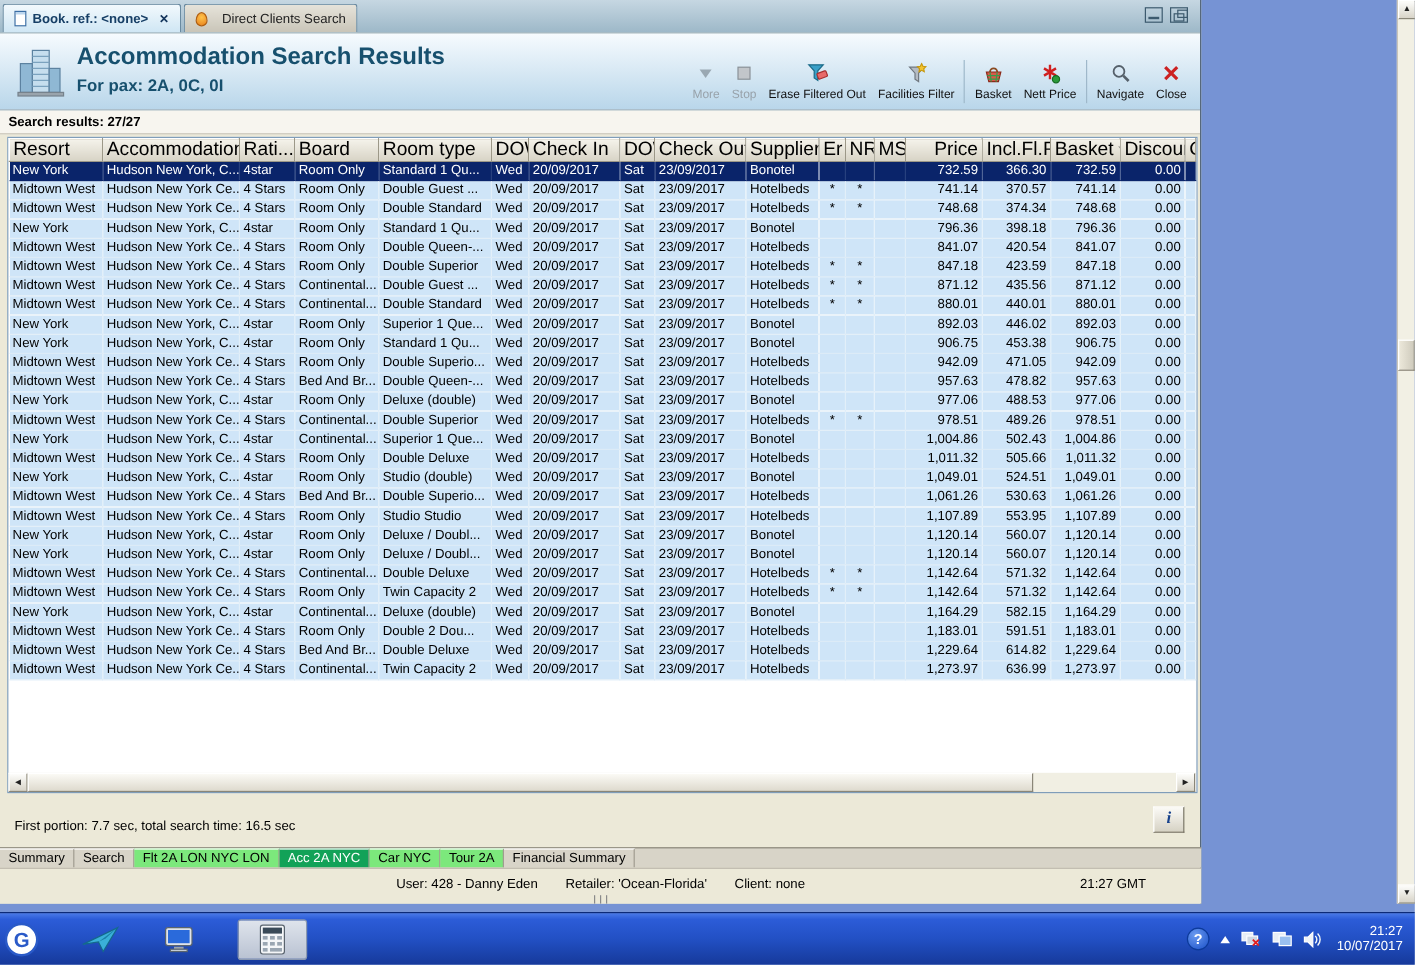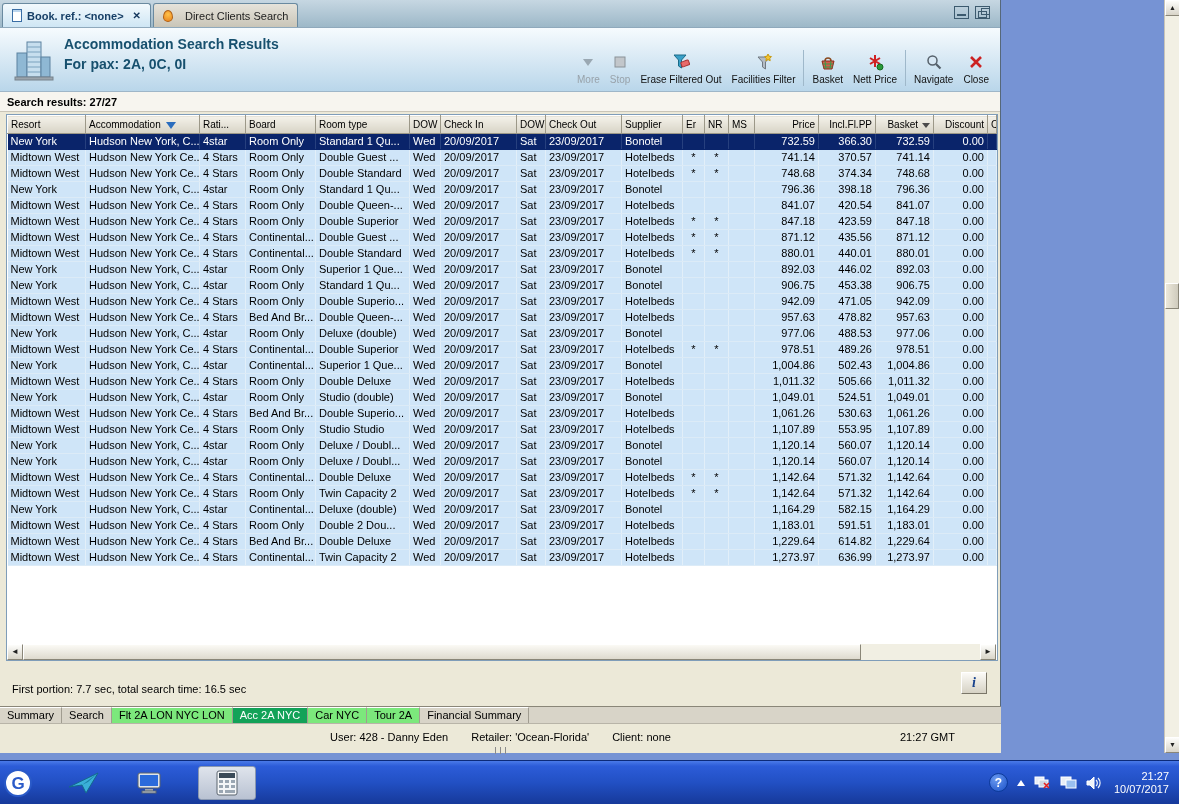--- a/index.html
+++ b/index.html
@@ -20,35 +20,35 @@
   .win-buttons{position:absolute;right:10px;top:6px;display:flex;gap:6px;}
   .win-btn{width:15px;height:13px;border:1px solid #3c5a6e;background:transparent;position:relative;cursor:pointer;}
   .win-btn.minimize::after{content:"";position:absolute;left:2px;right:2px;bottom:2px;height:2px;background:#3c5a6e;}
   .win-btn.restore::after{content:"";position:absolute;left:2px;top:4px;width:7px;height:5px;border:1px solid #3c5a6e;}
   .win-btn.restore::before{content:"";position:absolute;left:5px;top:1px;width:7px;height:5px;border:1px solid #3c5a6e;background:transparent;}
 
   
   .headerband{position:relative;height:64px;background:linear-gradient(#f6fbfe,#b9d6ea);border-bottom:1px solid #9fb6c8;}
   .building-icon{position:absolute;left:14px;top:10px;}
   .titles{position:absolute;left:64px;top:8px;color:#17506e;}
-  .titles .t1{font-size:14px;font-weight:bold;}
+  .titles .t1{font-size:20px;font-weight:bold;}
   .titles .t2{font-size:14px;font-weight:bold;margin-top:4px;}
   .toolbar{position:absolute;right:6px;bottom:5px;display:flex;align-items:flex-end;}
   .tool{display:flex;flex-direction:column;align-items:center;justify-content:flex-end;padding:1px 5px;font-size:10px;color:#111;cursor:pointer;}
   .tool .lbl{white-space:nowrap;margin-top:1px;}
   .tool.disabled{color:#98a2aa;cursor:default;}
   .tsep{width:1px;height:36px;background:#9fb8ca;margin:0 3px;align-self:center;}
 
   
   .resultsbar{height:20px;background:#f7f5ef;border-bottom:1px solid #c9c5b8;display:flex;align-items:center;padding-left:7px;font-weight:bold;}
 
   
   .grid-panel{position:absolute;left:6px;top:114px;width:992px;height:547px;background:#fff;border:1px solid #7f9db9;overflow:hidden;}
   table.grid{border-collapse:collapse;table-layout:fixed;width:989px;}
-  .grid th{background:linear-gradient(#f4f2ea,#d7d3c5);border-top:1px solid #fff;border-left:1px solid #fff;border-right:1px solid #9c9888;border-bottom:1px solid #9c9888;height:18px;font-weight:normal;text-align:left;padding:0 3px;font-size:10px;white-space:nowrap;overflow:hidden;position:relative;}
+  .grid th{background:linear-gradient(#f4f2ea,#d7d3c5);border-top:1px solid #fff;border-left:1px solid #fff;border-right:1px solid #9c9888;border-bottom:1px solid #9c9888;height:18px;font-weight:normal;text-align:left;padding:0 3px;font-size:16px;white-space:nowrap;overflow:hidden;position:relative;}
   .grid th.al-r{text-align:right;margin-top:30px;}
   .grid td{height:15px;line-height:15px;padding:0 3px;font-size:11px;white-space:nowrap;overflow:hidden;background:#cfe5f8;border-right:1px solid #e2eff9;border-bottom:1px solid #dcebf7;}
   .grid td.al-r{text-align:right;}
   .grid td.al-c{text-align:center;}
   .grid tr.selected td{background:#0a246a;color:#fff;border-right-color:#27407e;border-bottom-color:#0a246a;}
   .funnel-icon{display:inline-block;width:0;height:0;border-left:5px solid transparent;border-right:5px solid transparent;border-top:7px solid #2a6dbe;margin-left:5px;vertical-align:middle;}
   .sort-icon{display:inline-block;width:0;height:0;border-left:4px solid transparent;border-right:4px solid transparent;border-top:5px solid #4a4a4a;margin-left:4px;vertical-align:middle;}
 
   
   .hscroll{position:absolute;left:0;bottom:0;width:989px;height:16px;background:#f1efe3;}

